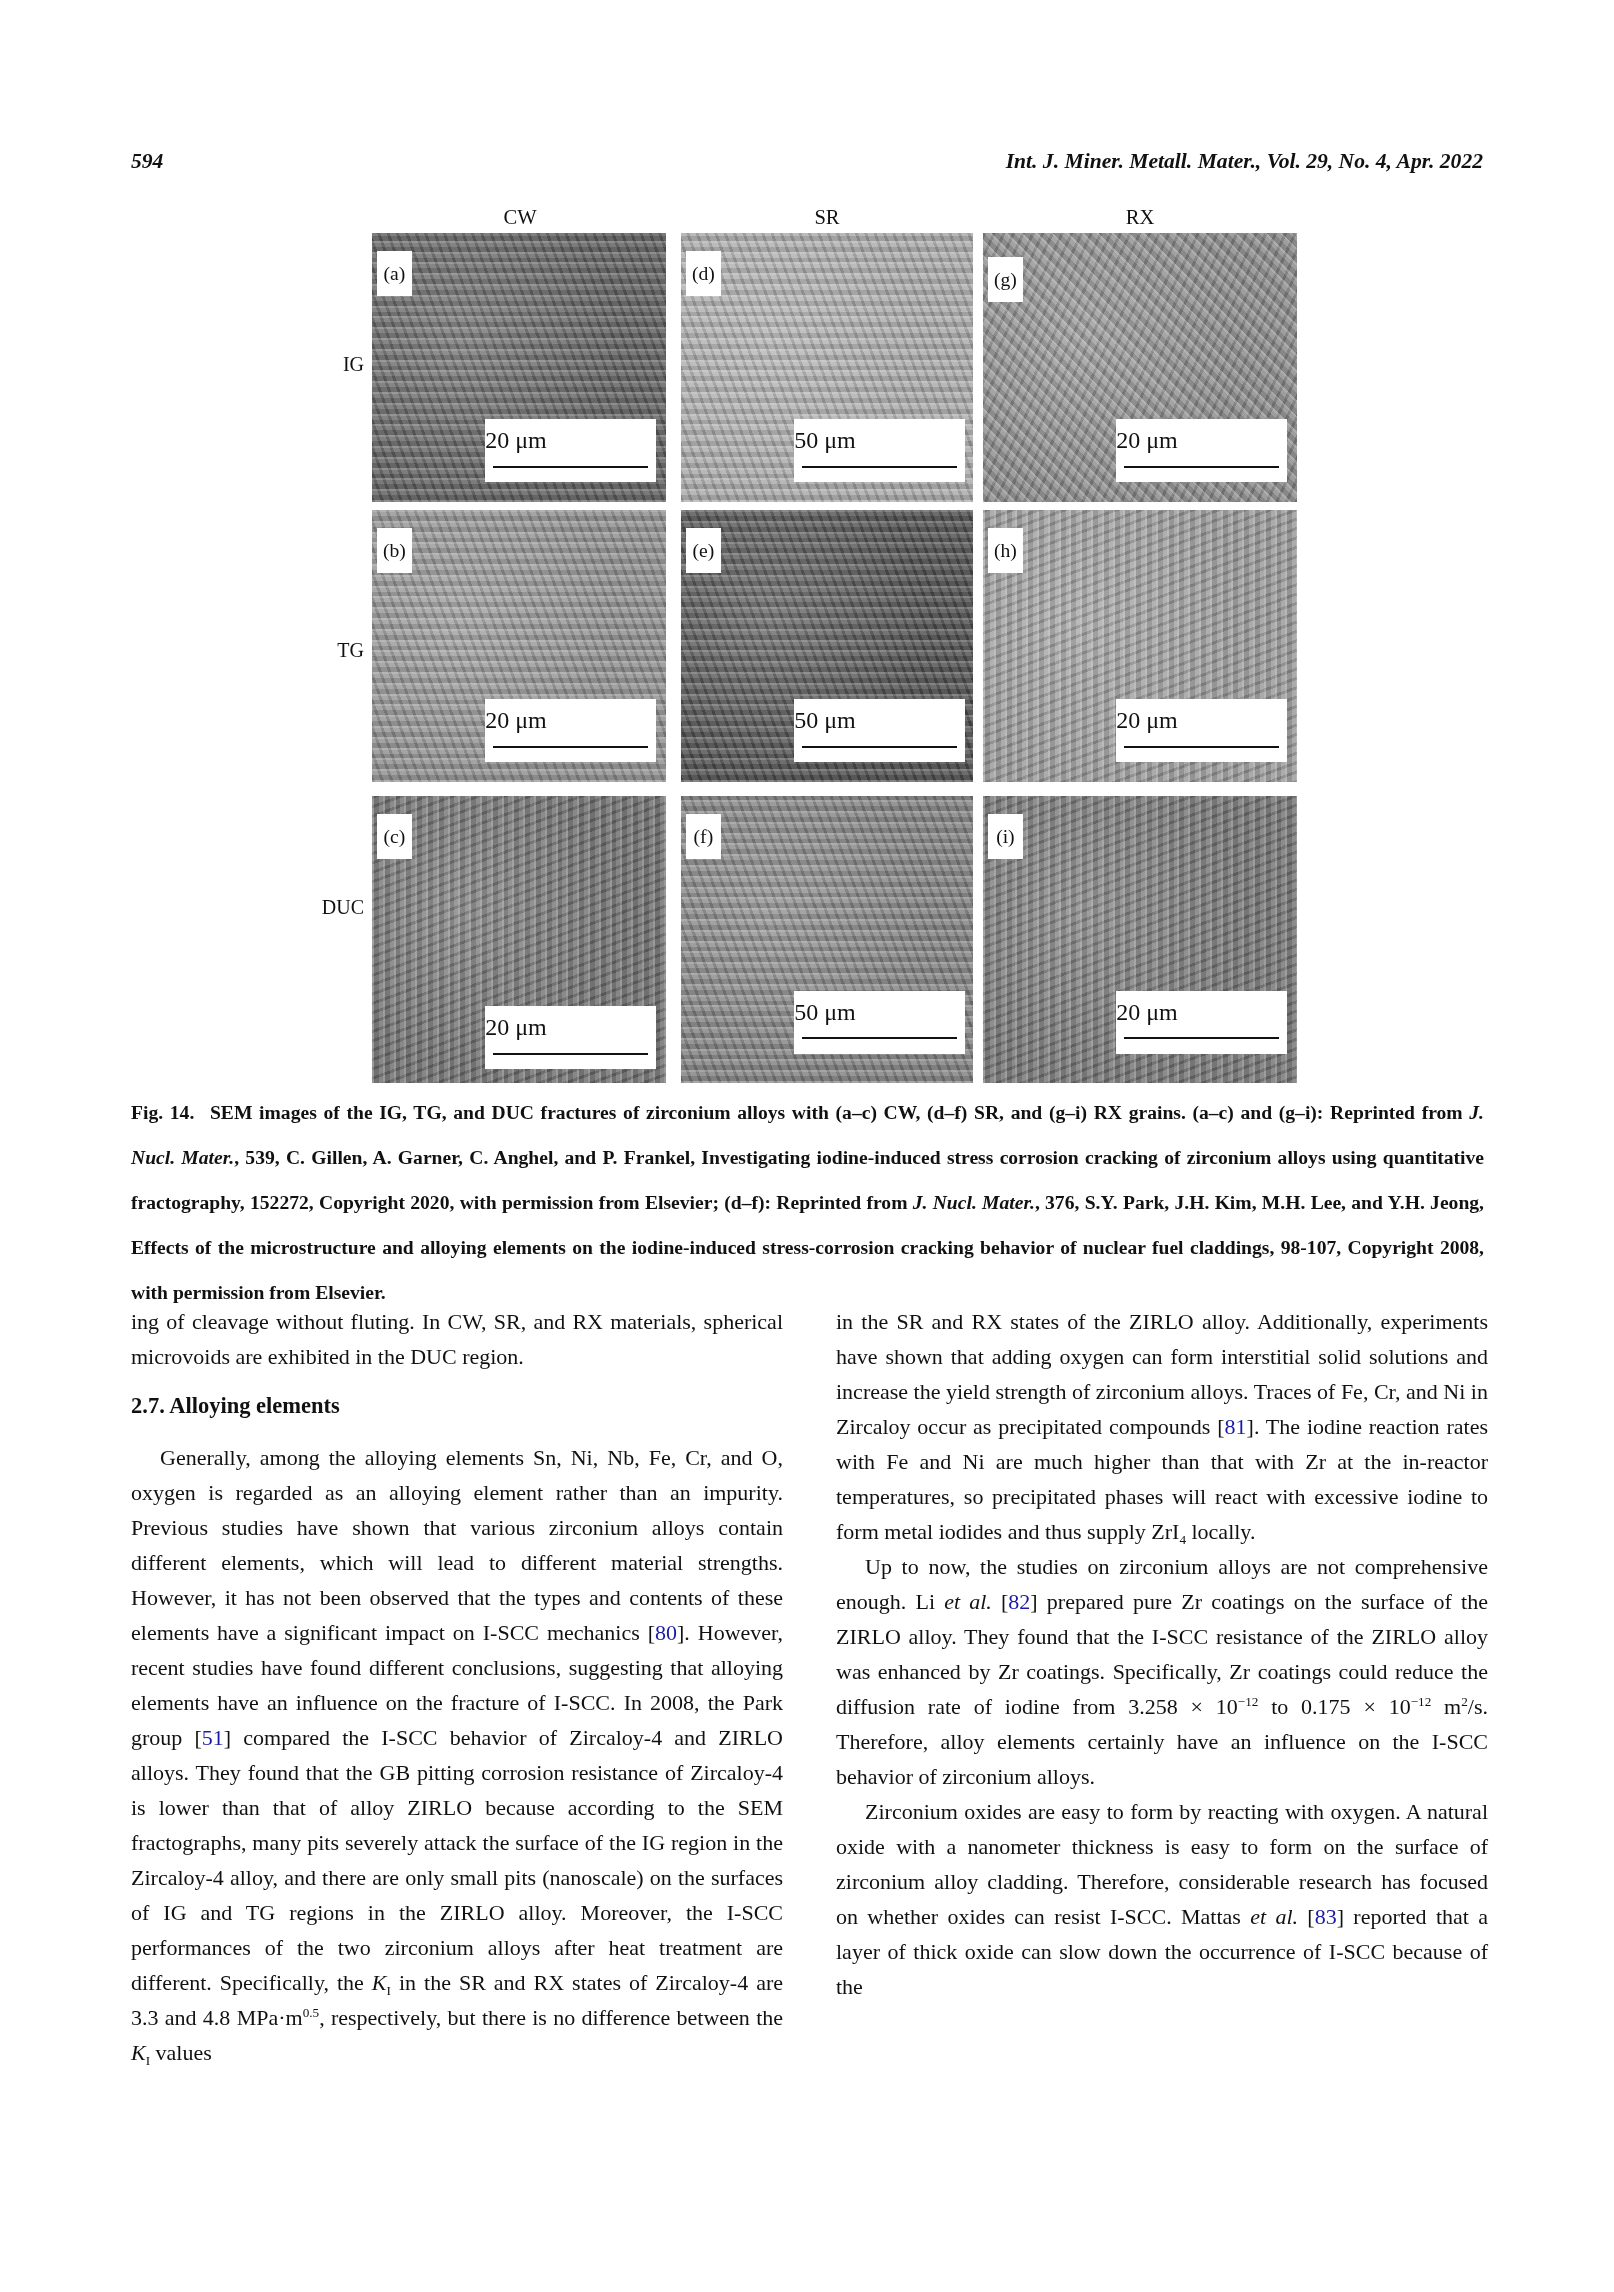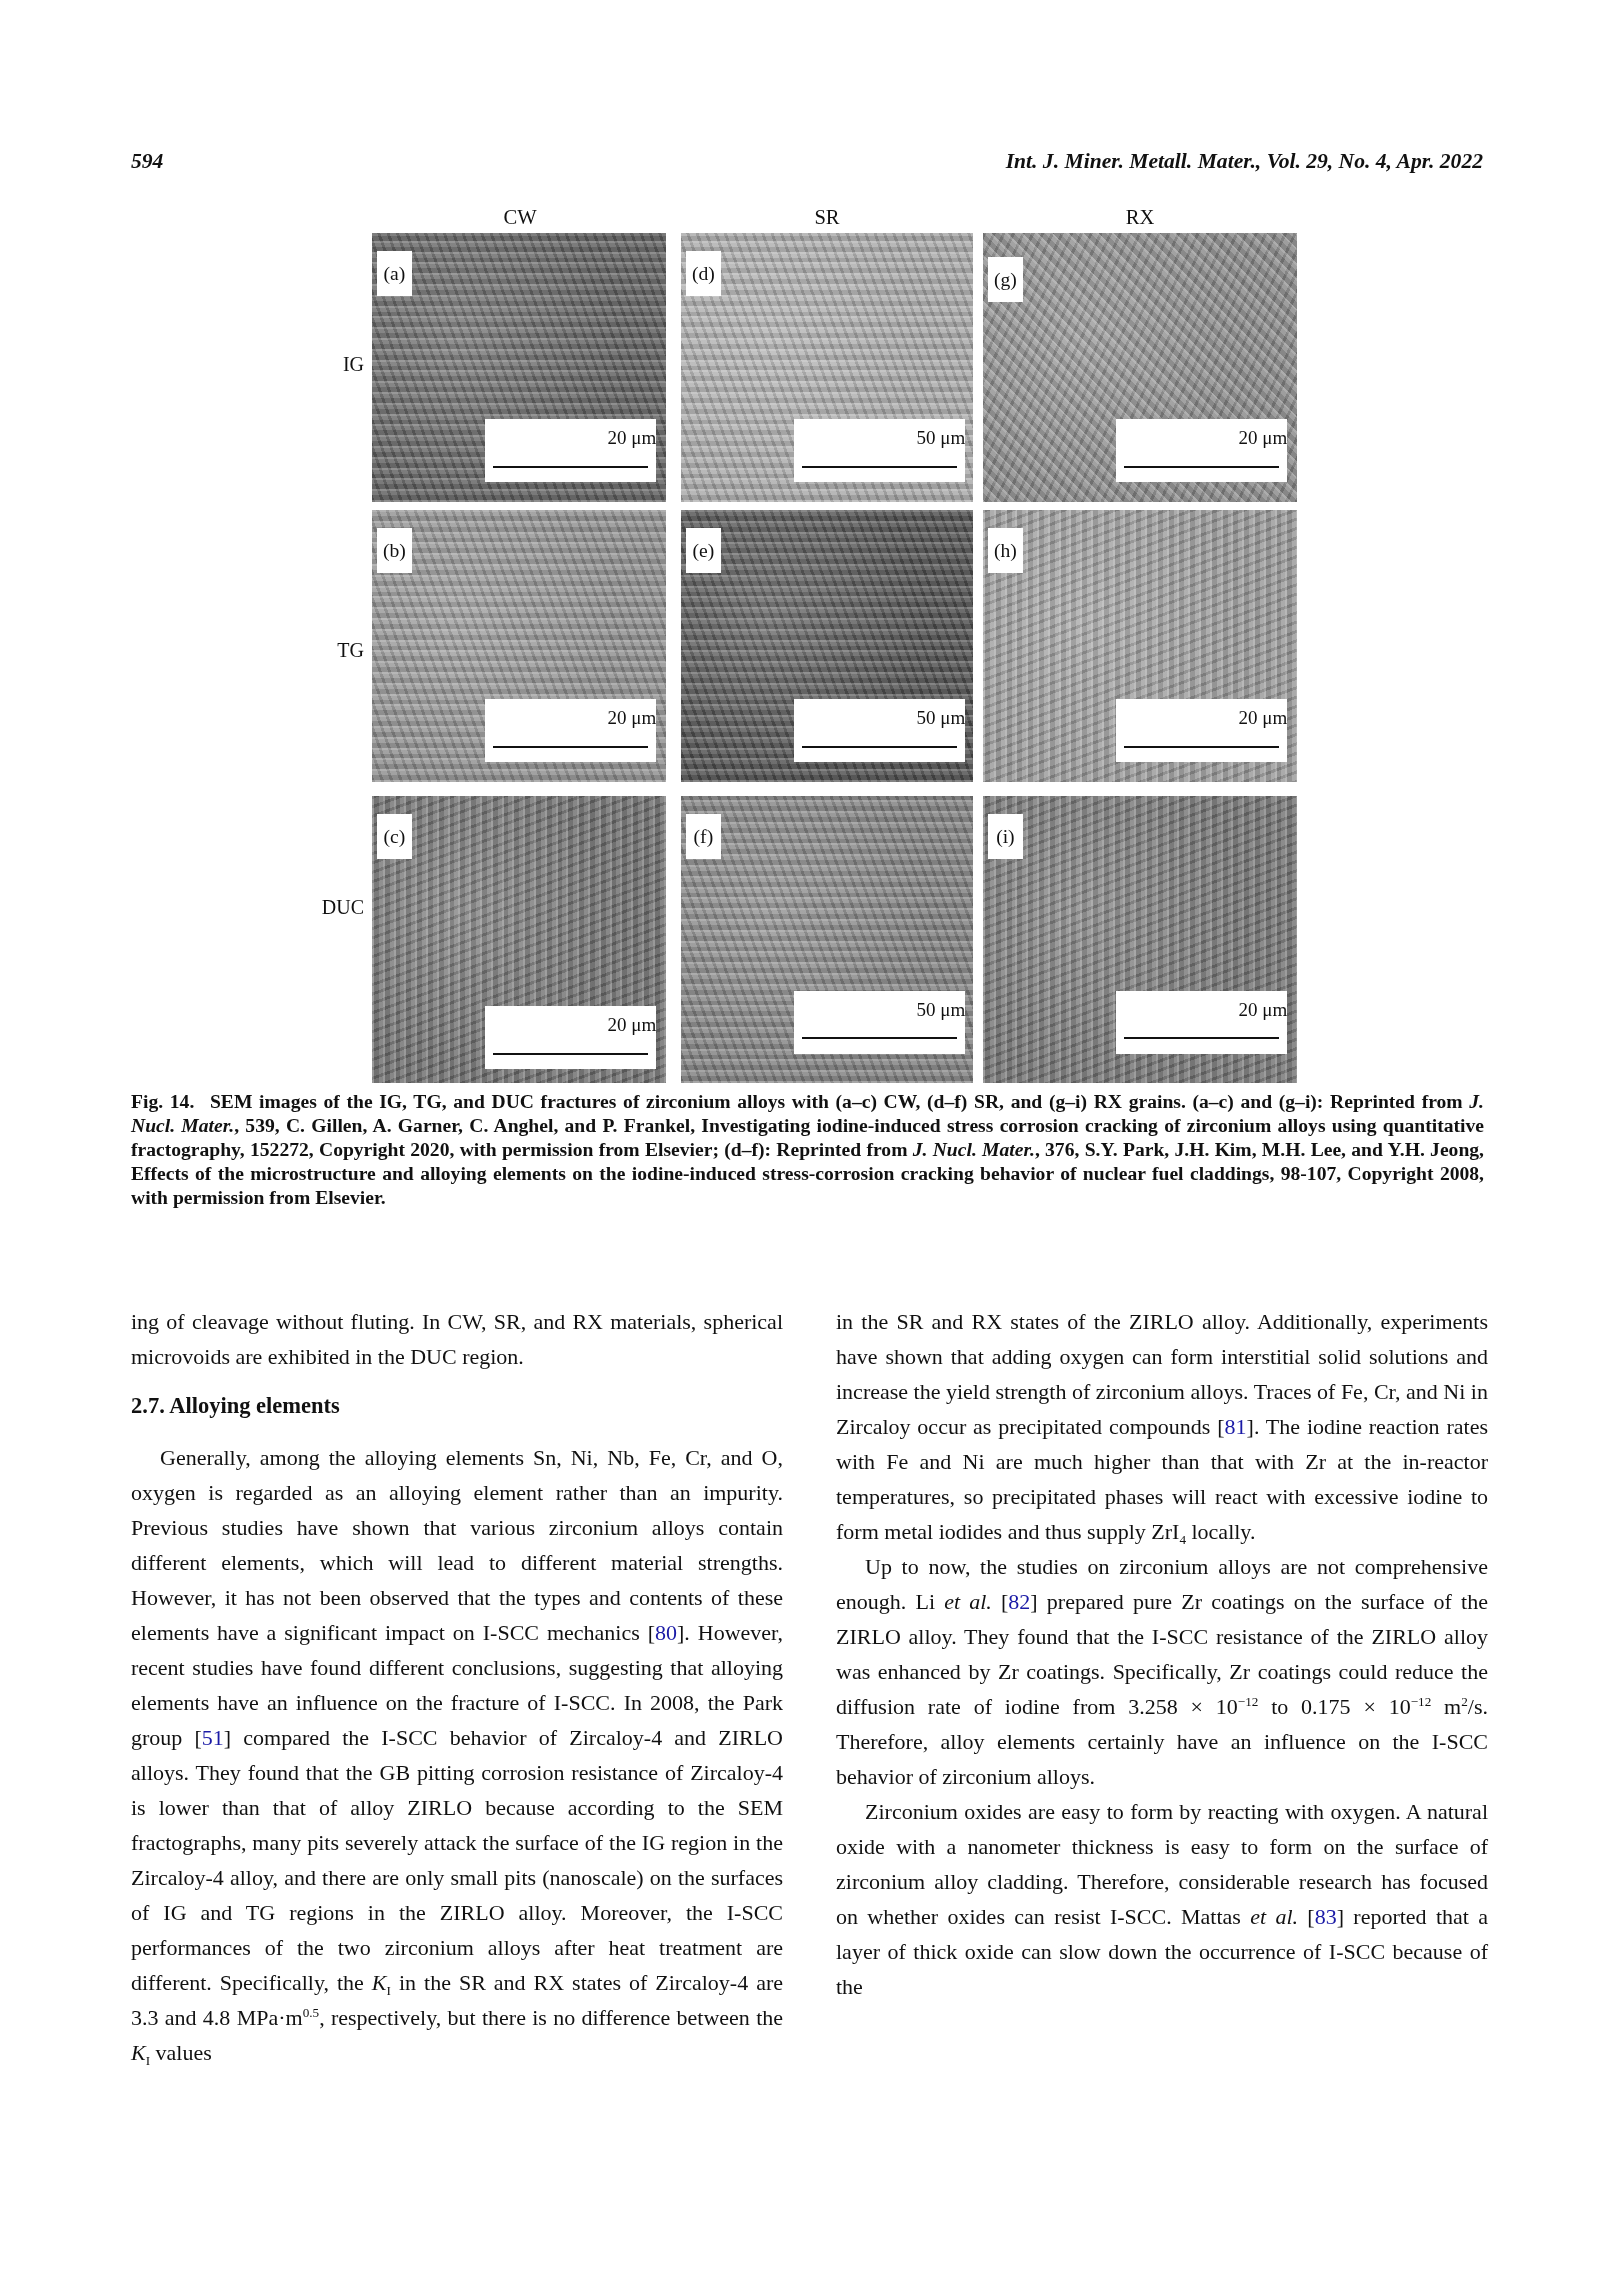--- a/index.html
+++ b/index.html
@@ -12,25 +12,25 @@
   .running-head .journal { position: absolute; right: 0; top: 0; }
 
   .col-header { position: absolute; top: 206px; font-size: 20.6px; text-align: center; width: 118px; }
   .row-header { position: absolute; font-size: 20px; text-align: right; width: 78px; left: 286px; }
 
   .panel { position: absolute; overflow: hidden; }
   .panel .sem { position: absolute; inset: 0; }
   .panel-label { position: absolute; background: #fff; font-size: 19.6px; text-align: center;
                  width: 35px; height: 45px; line-height: 45px; top: 17.6px; left: 4.9px; }
   .scalebar { position: absolute; background: #fff; width: 171px; height: 63px; }
-  .scalebar .txt { position: absolute; top: 7.8px; width: 100%; text-align: right; font-size: 19px; }
+  .scalebar .txt { position: absolute; top: 7.8px; width: 100%; text-align: left; font-size: 24px; }
   .scalebar .line { position: absolute; left: 7.8px; right: 7.8px; bottom: 14.7px; height: 2px; background: #111; }
 
   .caption { position: absolute; left: 131px; top: 1090px; width: 1353px; font-size: 19.6px;
-             font-weight: bold; line-height: 24px; text-align: justify; }
+             font-weight: bold; line-height: 45px; text-align: justify; }
   .caption i { font-style: italic; }
   .caption .fig-no { margin-right: 15.7px; }
 
   .col { position: absolute; top: 1304px; width: 652px; font-size: 22px; line-height: 35px;
          text-align: justify; }
   .col.left { left: 131px; }
   .col.right { left: 836px; }
   .col p { margin: 0; }
   .col p.indent { text-indent: 29px; }
   .col h3 { margin: 13.7px 0 17.6px 0; font-size: 22.5px; font-weight: bold; line-height: 35px; }

